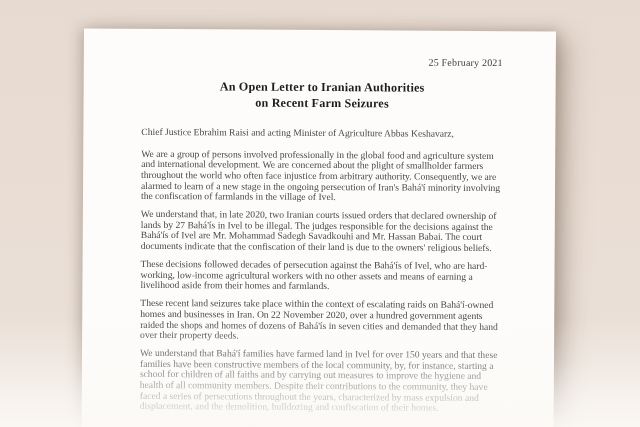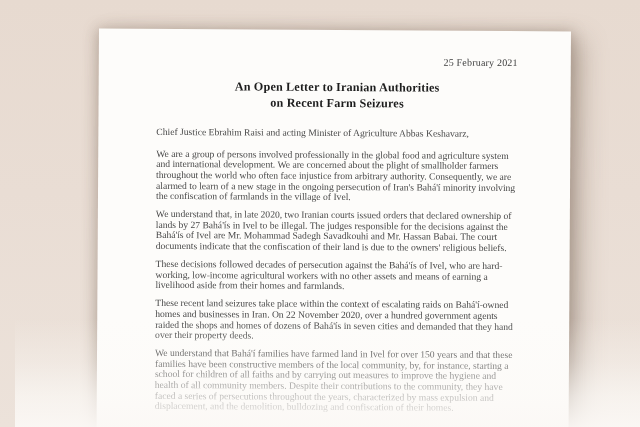--- a/index.html
+++ b/index.html
@@ -8,21 +8,21 @@
     --body-text:#484848;
     --title-text:#1d1d1d;
   }
   *{margin:0;padding:0;box-sizing:border-box;}
   html,body{width:640px;height:427px;overflow:hidden;}
   body{
     font-family:"Liberation Serif","DejaVu Serif",serif;
     background:linear-gradient(180deg,#e7dad0 0%,#e9ddd4 45%,#ece2da 100%);
     position:relative;
   }
-  .photo{position:absolute;inset:0;margin-left:15px;}
+  .photo{position:absolute;inset:0;}
   .page{
     position:absolute;
     left:84px;top:30px;
     width:472px;height:540px;
     background:var(--page);
     box-shadow:0 2px 14px 2px rgba(125,104,90,.42),12px 8px 24px rgba(122,102,88,.38);
     transform:rotate(0.35deg);
     transform-origin:50% 0;
     padding:26px 53px 0 58px;
   }

